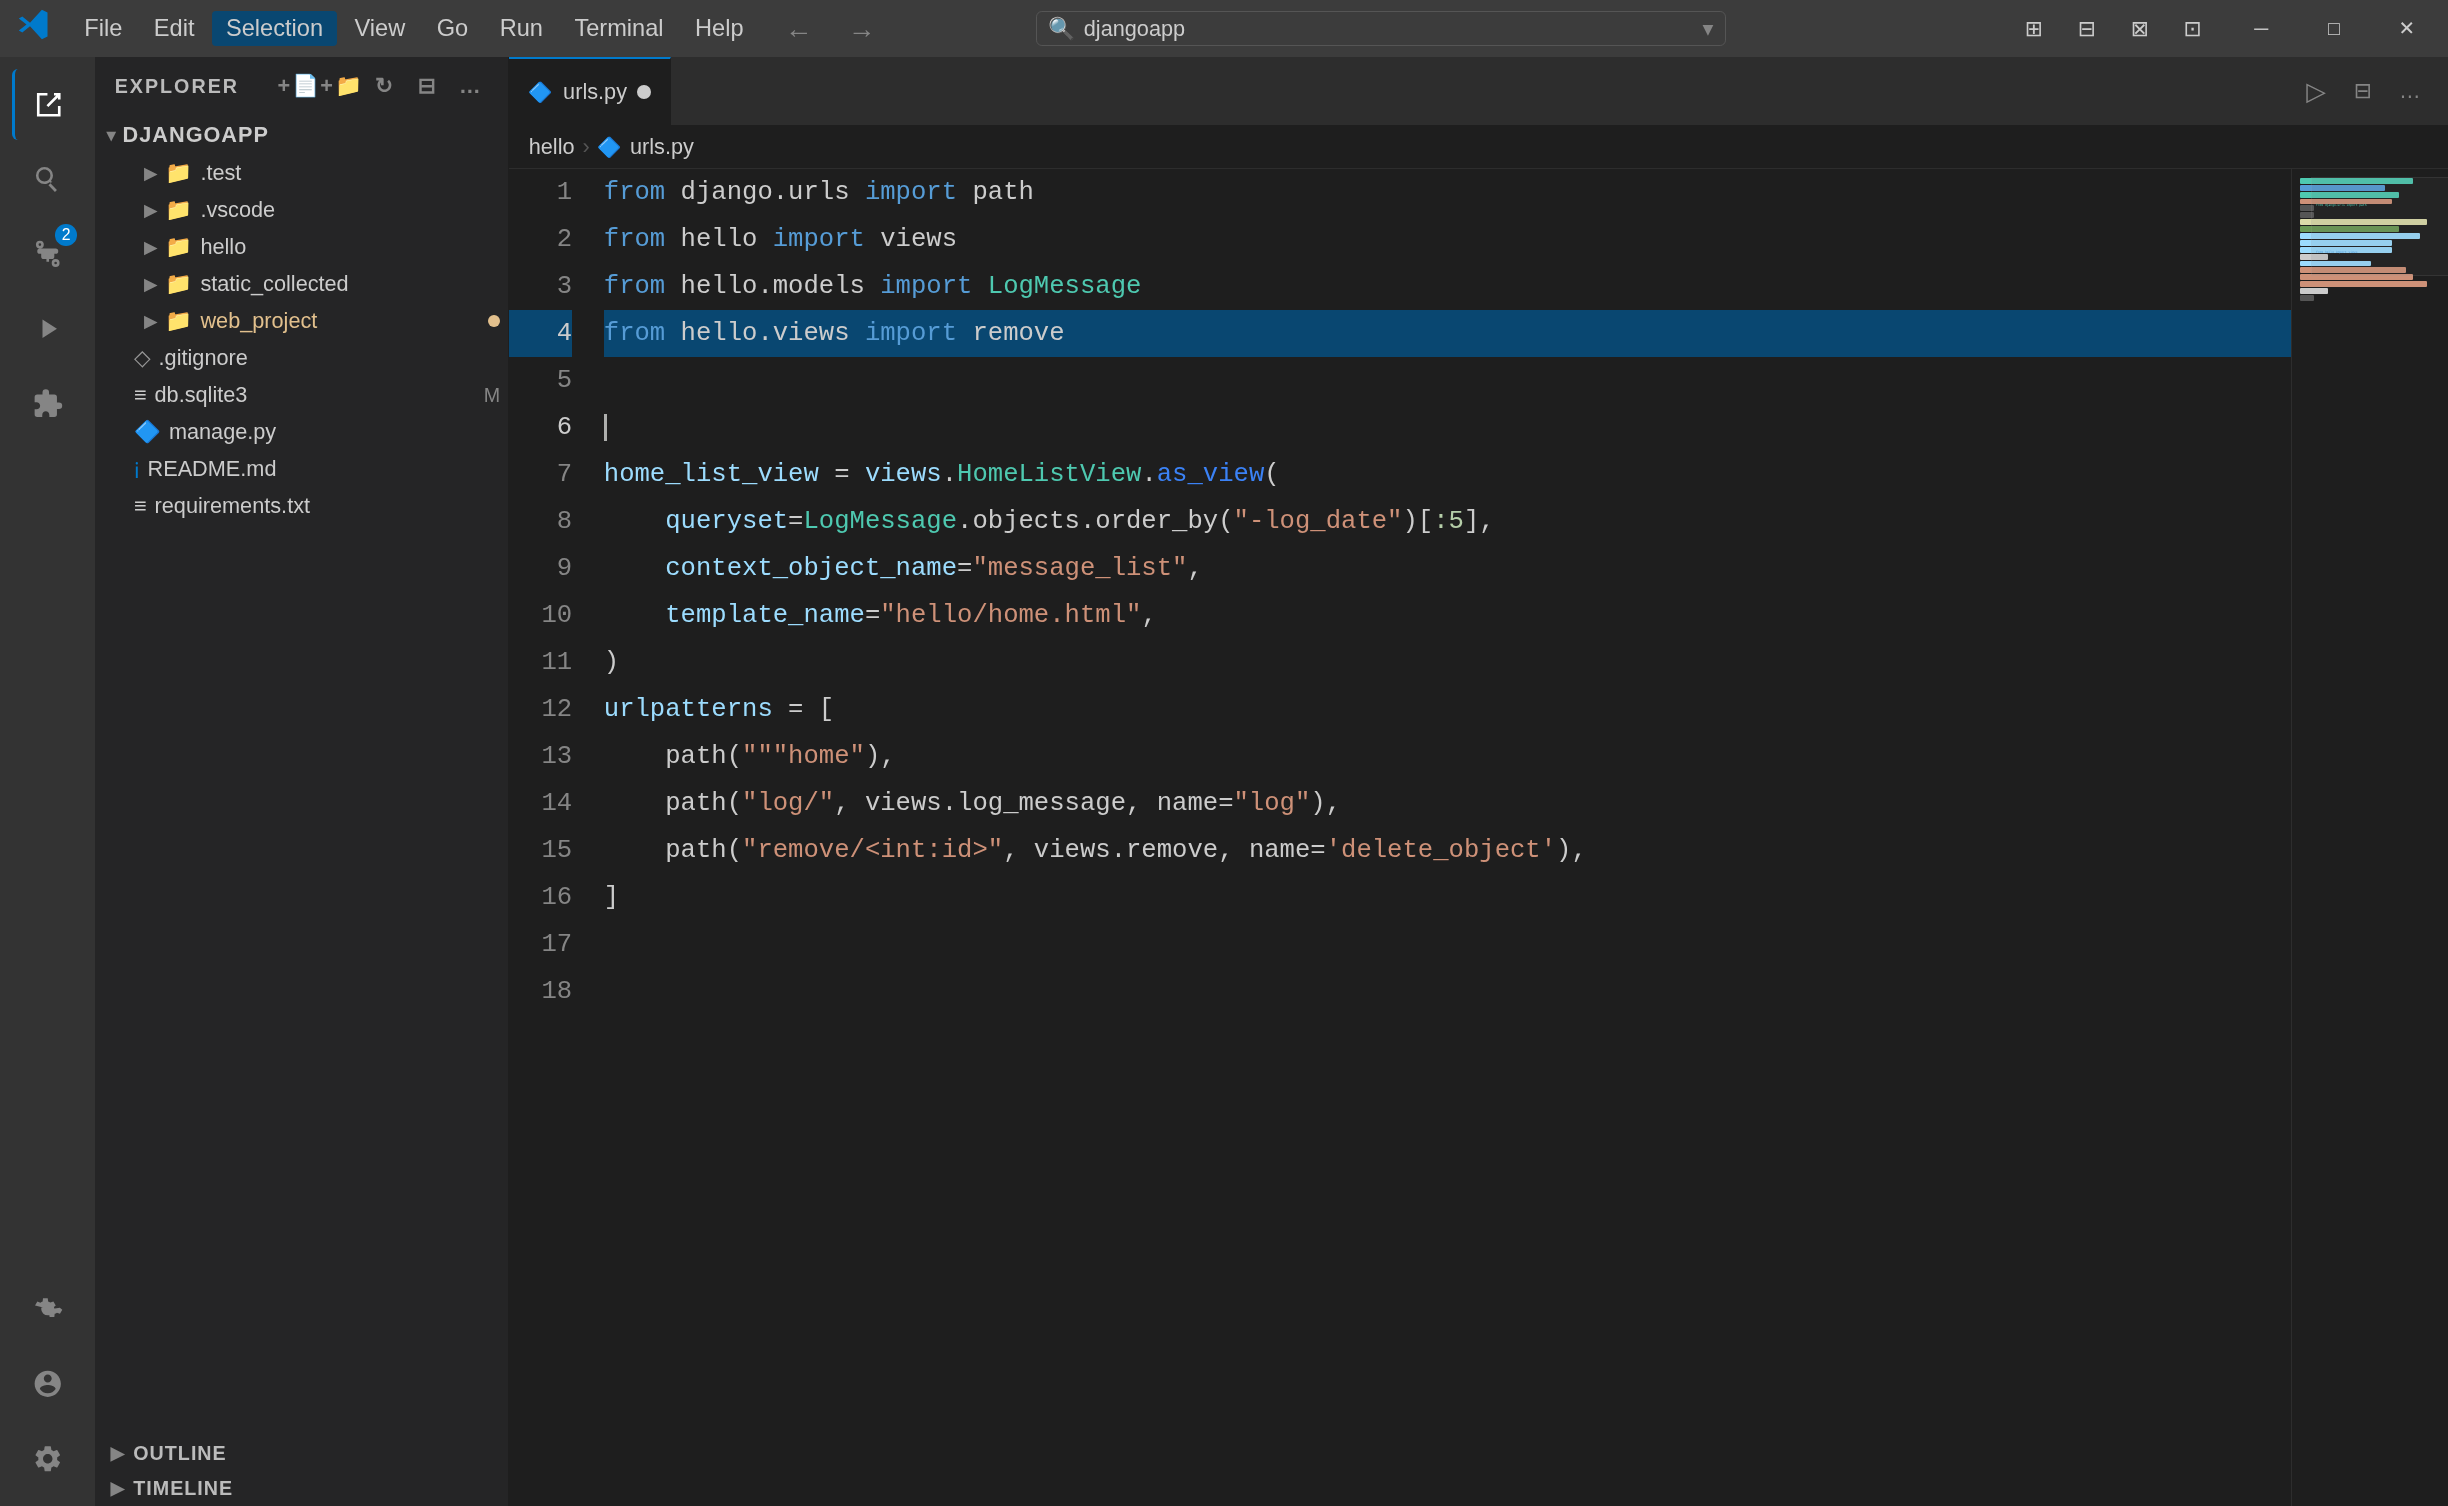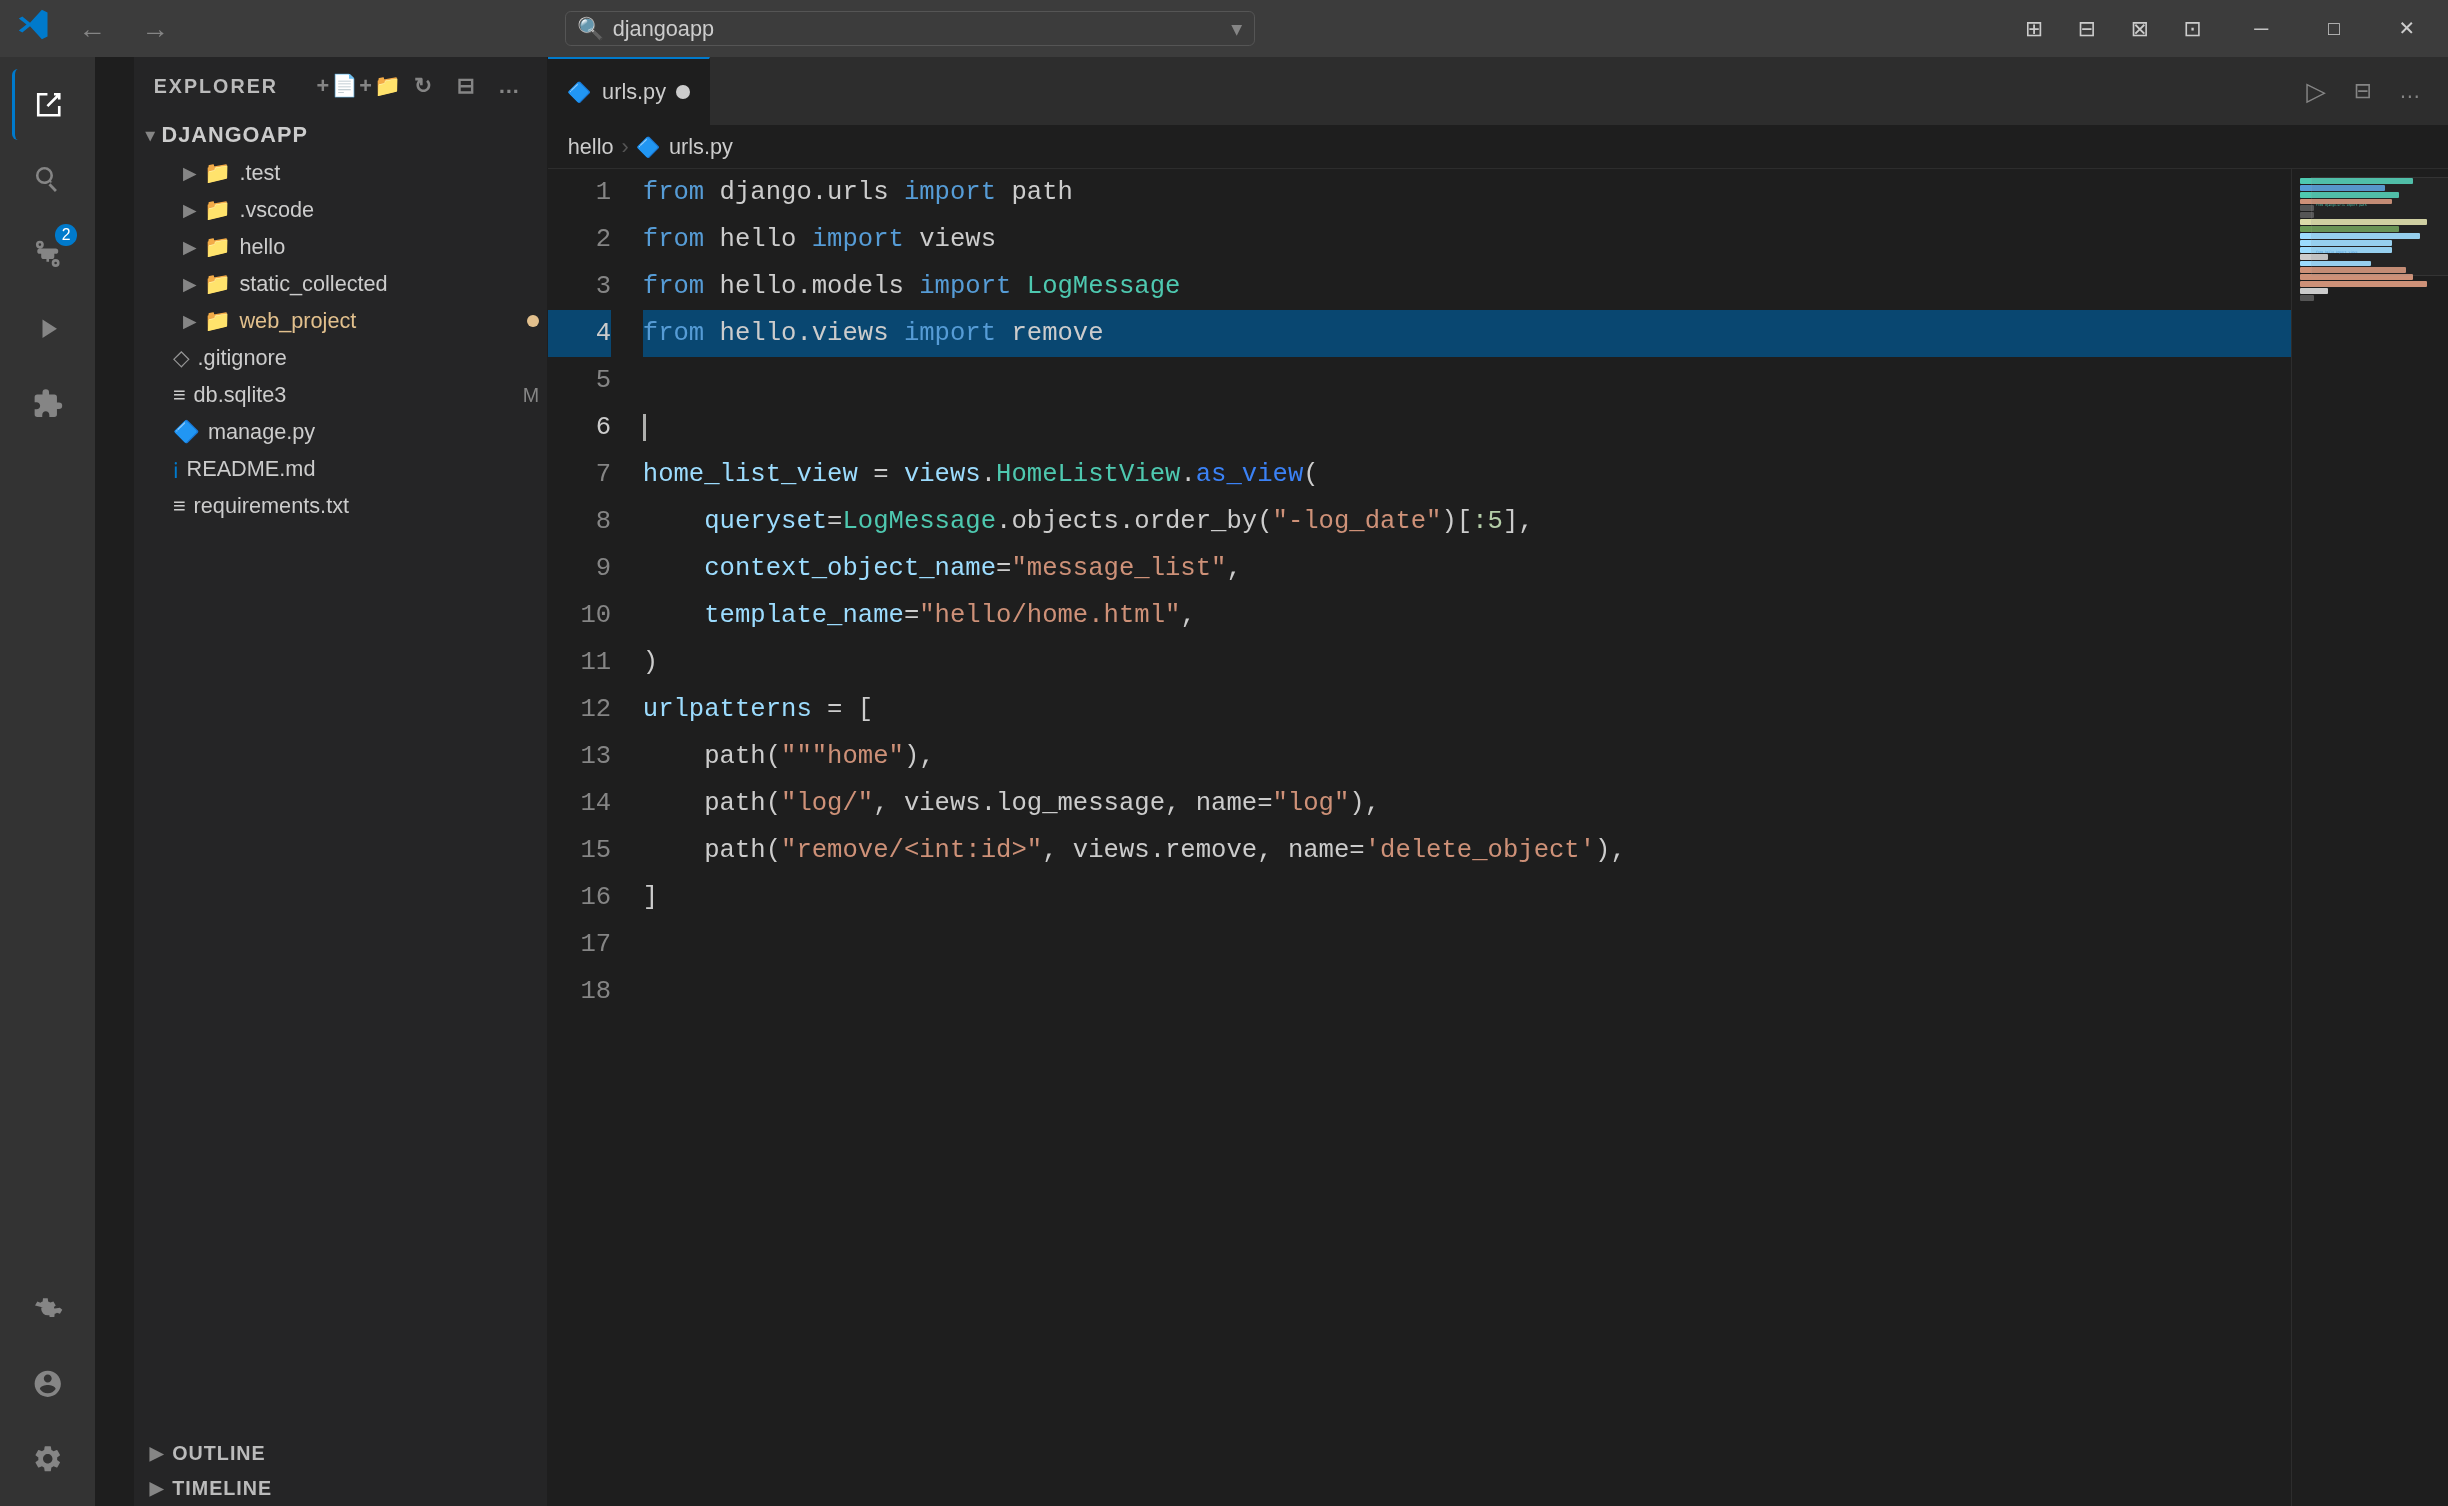--- a/index.html
+++ b/index.html
@@ -129,21 +129,20 @@
       gap: 3.9px;
     }
 
     
     .sidebar {
       width: 414px;
       background: #252526;
       display: flex;
       flex-direction: column;
       border-right: 1px solid #1e1e1e;
-      margin-left: 39px;
     }
     .sidebar-header {
       display: flex;
       align-items: center;
       justify-content: space-between;
       padding: 11.8px 19.7px;
       font-size: 19.7px;
       font-weight: 700;
       letter-spacing: 2px;
       color: #bbbbbb;
@@ -358,20 +357,30 @@
   </style>
 </head>
 <body>
 
 <div class="titlebar">
   <span style="color:#007acc;font-size:35px;">
     <svg width="35" height="35" viewBox="0 0 100 100" fill="none">
       <path d="M74 8L40 45 18 27 8 33l22 17L8 67l10 6 22-18 34 37 16-8V16L74 8z" fill="#007acc"></path>
     </svg>
   </span>
+  <nav class="titlebar-menu">
+    <span class="titlebar-menu-item">File</span>
+    <span class="titlebar-menu-item">Edit</span>
+    <span class="titlebar-menu-item active">Selection</span>
+    <span class="titlebar-menu-item">View</span>
+    <span class="titlebar-menu-item">Go</span>
+    <span class="titlebar-menu-item">Run</span>
+    <span class="titlebar-menu-item">Terminal</span>
+    <span class="titlebar-menu-item">Help</span>
+  </nav>
 
   <span style="color:#858585;font-size:27.6px;cursor:pointer;padding:0 7.9px;">←</span>
   <span style="color:#858585;font-size:27.6px;cursor:pointer;padding:0 7.9px;">→</span>
 
   <div class="titlebar-search">
     <span style="color:#858585;">🔍</span>
     <span>djangoapp</span>
     <span style="margin-left:auto;color:#858585;">▾</span>
   </div>
 

